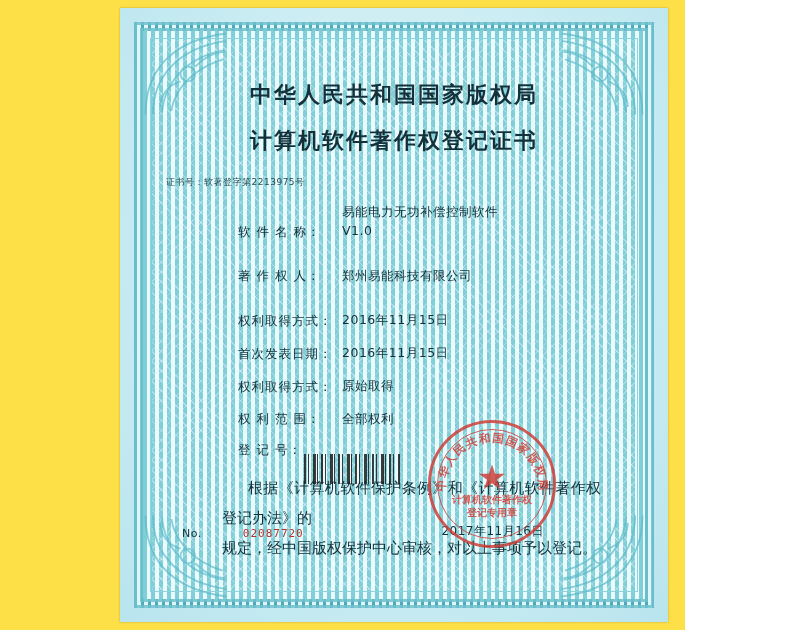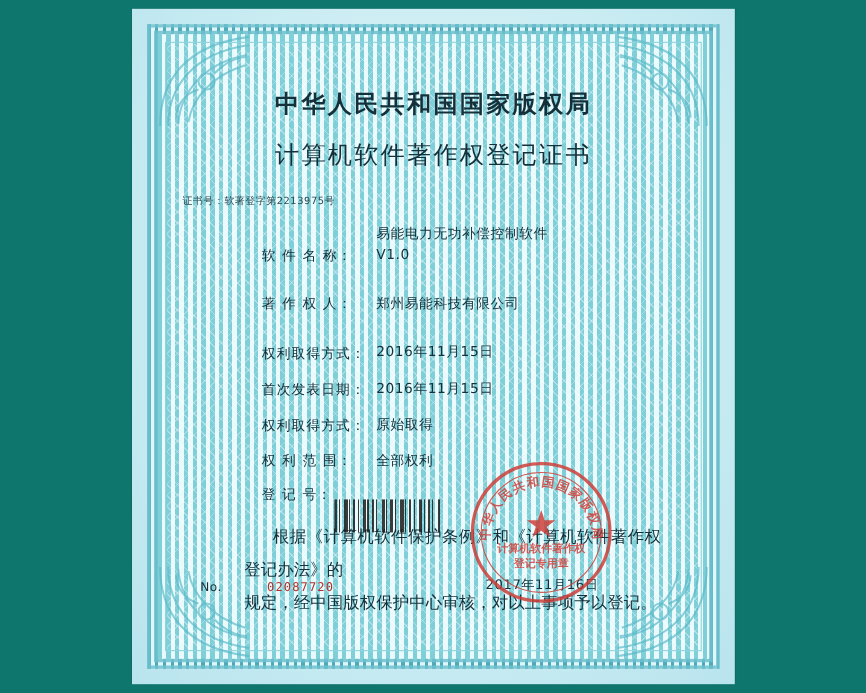--- a/index.html
+++ b/index.html
@@ -4,22 +4,22 @@
 <style>
   html,body{margin:0;padding:0;}
   body{
     width:787px;height:630px;
     background:#ffffff;
     font-family:"DejaVu Sans","Liberation Sans",sans-serif;
     overflow:hidden;
   }
   .page{
     position:relative;
-    width:787px;height:630px;
-    background:#0f766e;
+    width:685px;height:630px;
+    background:#fde047;
   }
   
   .cert{
     position:absolute;
     left:120px;top:8px;
     width:548px;height:614px;
     background:
       radial-gradient(ellipse at 50% 40%, #ddf4f7 0%, #cfeef4 45%, #c3e9f1 75%, #b9e4ee 100%);
     box-shadow:0 0 2px rgba(0,0,0,.25);
   }
@@ -73,21 +73,21 @@
     letter-spacing:2px;
     color:#14303a;
     font-weight:bold;
     margin-top:26px;
   }
   .title2{
     text-align:center;
     font-size:22px;
     letter-spacing:2px;
     color:#14303a;
-    font-weight:normal;
+    font-weight:bold;
     margin-top:16px;
   }
   .certno{
     font-size:9px;
     color:#2b4a52;
     margin-top:20px;
     margin-right:14px;
     letter-spacing:.5px;
   }
   .fields{

